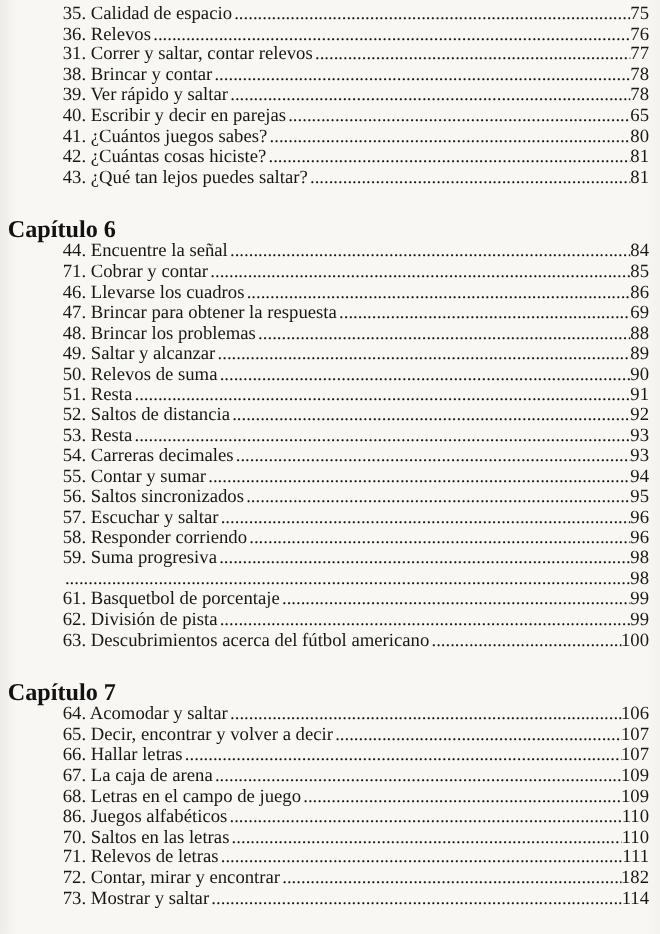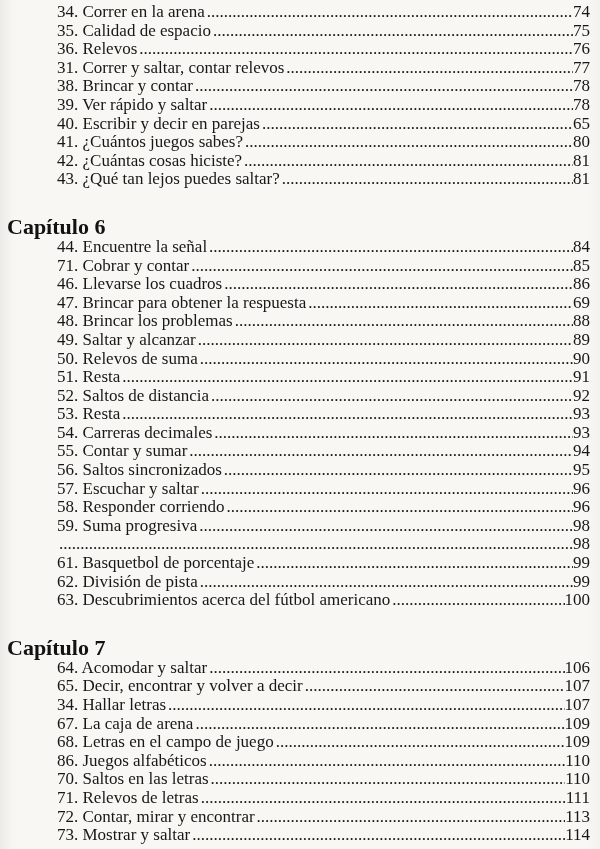--- a/index.html
+++ b/index.html
@@ -57,25 +57,20 @@
     margin: 28px 0 2px 7px;
     color: #121211;
   }
 </style>
 </head>
 <body>
 
 <div class="page">
   <div>
       <div class="toc-row">
-        <span class="entry-label">34. Correr en la arena</span>
-        <span class="leader"></span>
-        <span class="entry-page">74</span>
-      </div>
-      <div class="toc-row">
         <span class="entry-label">35. Calidad de espacio</span>
         <span class="leader"></span>
         <span class="entry-page">75</span>
       </div>
       <div class="toc-row">
         <span class="entry-label">36. Relevos</span>
         <span class="leader"></span>
         <span class="entry-page">76</span>
       </div>
       <div class="toc-row">
@@ -218,21 +213,21 @@
         <span class="entry-label">64. Acomodar y saltar</span>
         <span class="leader"></span>
         <span class="entry-page">106</span>
       </div>
       <div class="toc-row">
         <span class="entry-label">65. Decir, encontrar y volver a decir</span>
         <span class="leader"></span>
         <span class="entry-page">107</span>
       </div>
       <div class="toc-row">
-        <span class="entry-label">34. Hallar letras</span>
+        <span class="entry-label">66. Hallar letras</span>
         <span class="leader"></span>
         <span class="entry-page">107</span>
       </div>
       <div class="toc-row">
         <span class="entry-label">67. La caja de arena</span>
         <span class="leader"></span>
         <span class="entry-page">109</span>
       </div>
       <div class="toc-row">
         <span class="entry-label">68. Letras en el campo de juego</span>
@@ -250,21 +245,21 @@
         <span class="entry-page">110</span>
       </div>
       <div class="toc-row">
         <span class="entry-label">71. Relevos de letras</span>
         <span class="leader"></span>
         <span class="entry-page">111</span>
       </div>
       <div class="toc-row">
         <span class="entry-label">72. Contar, mirar y encontrar</span>
         <span class="leader"></span>
-        <span class="entry-page">113</span>
+        <span class="entry-page">182</span>
       </div>
       <div class="toc-row">
         <span class="entry-label">73. Mostrar y saltar</span>
         <span class="leader"></span>
         <span class="entry-page">114</span>
       </div>
     </div>
 </div>
 
 </body></html>

